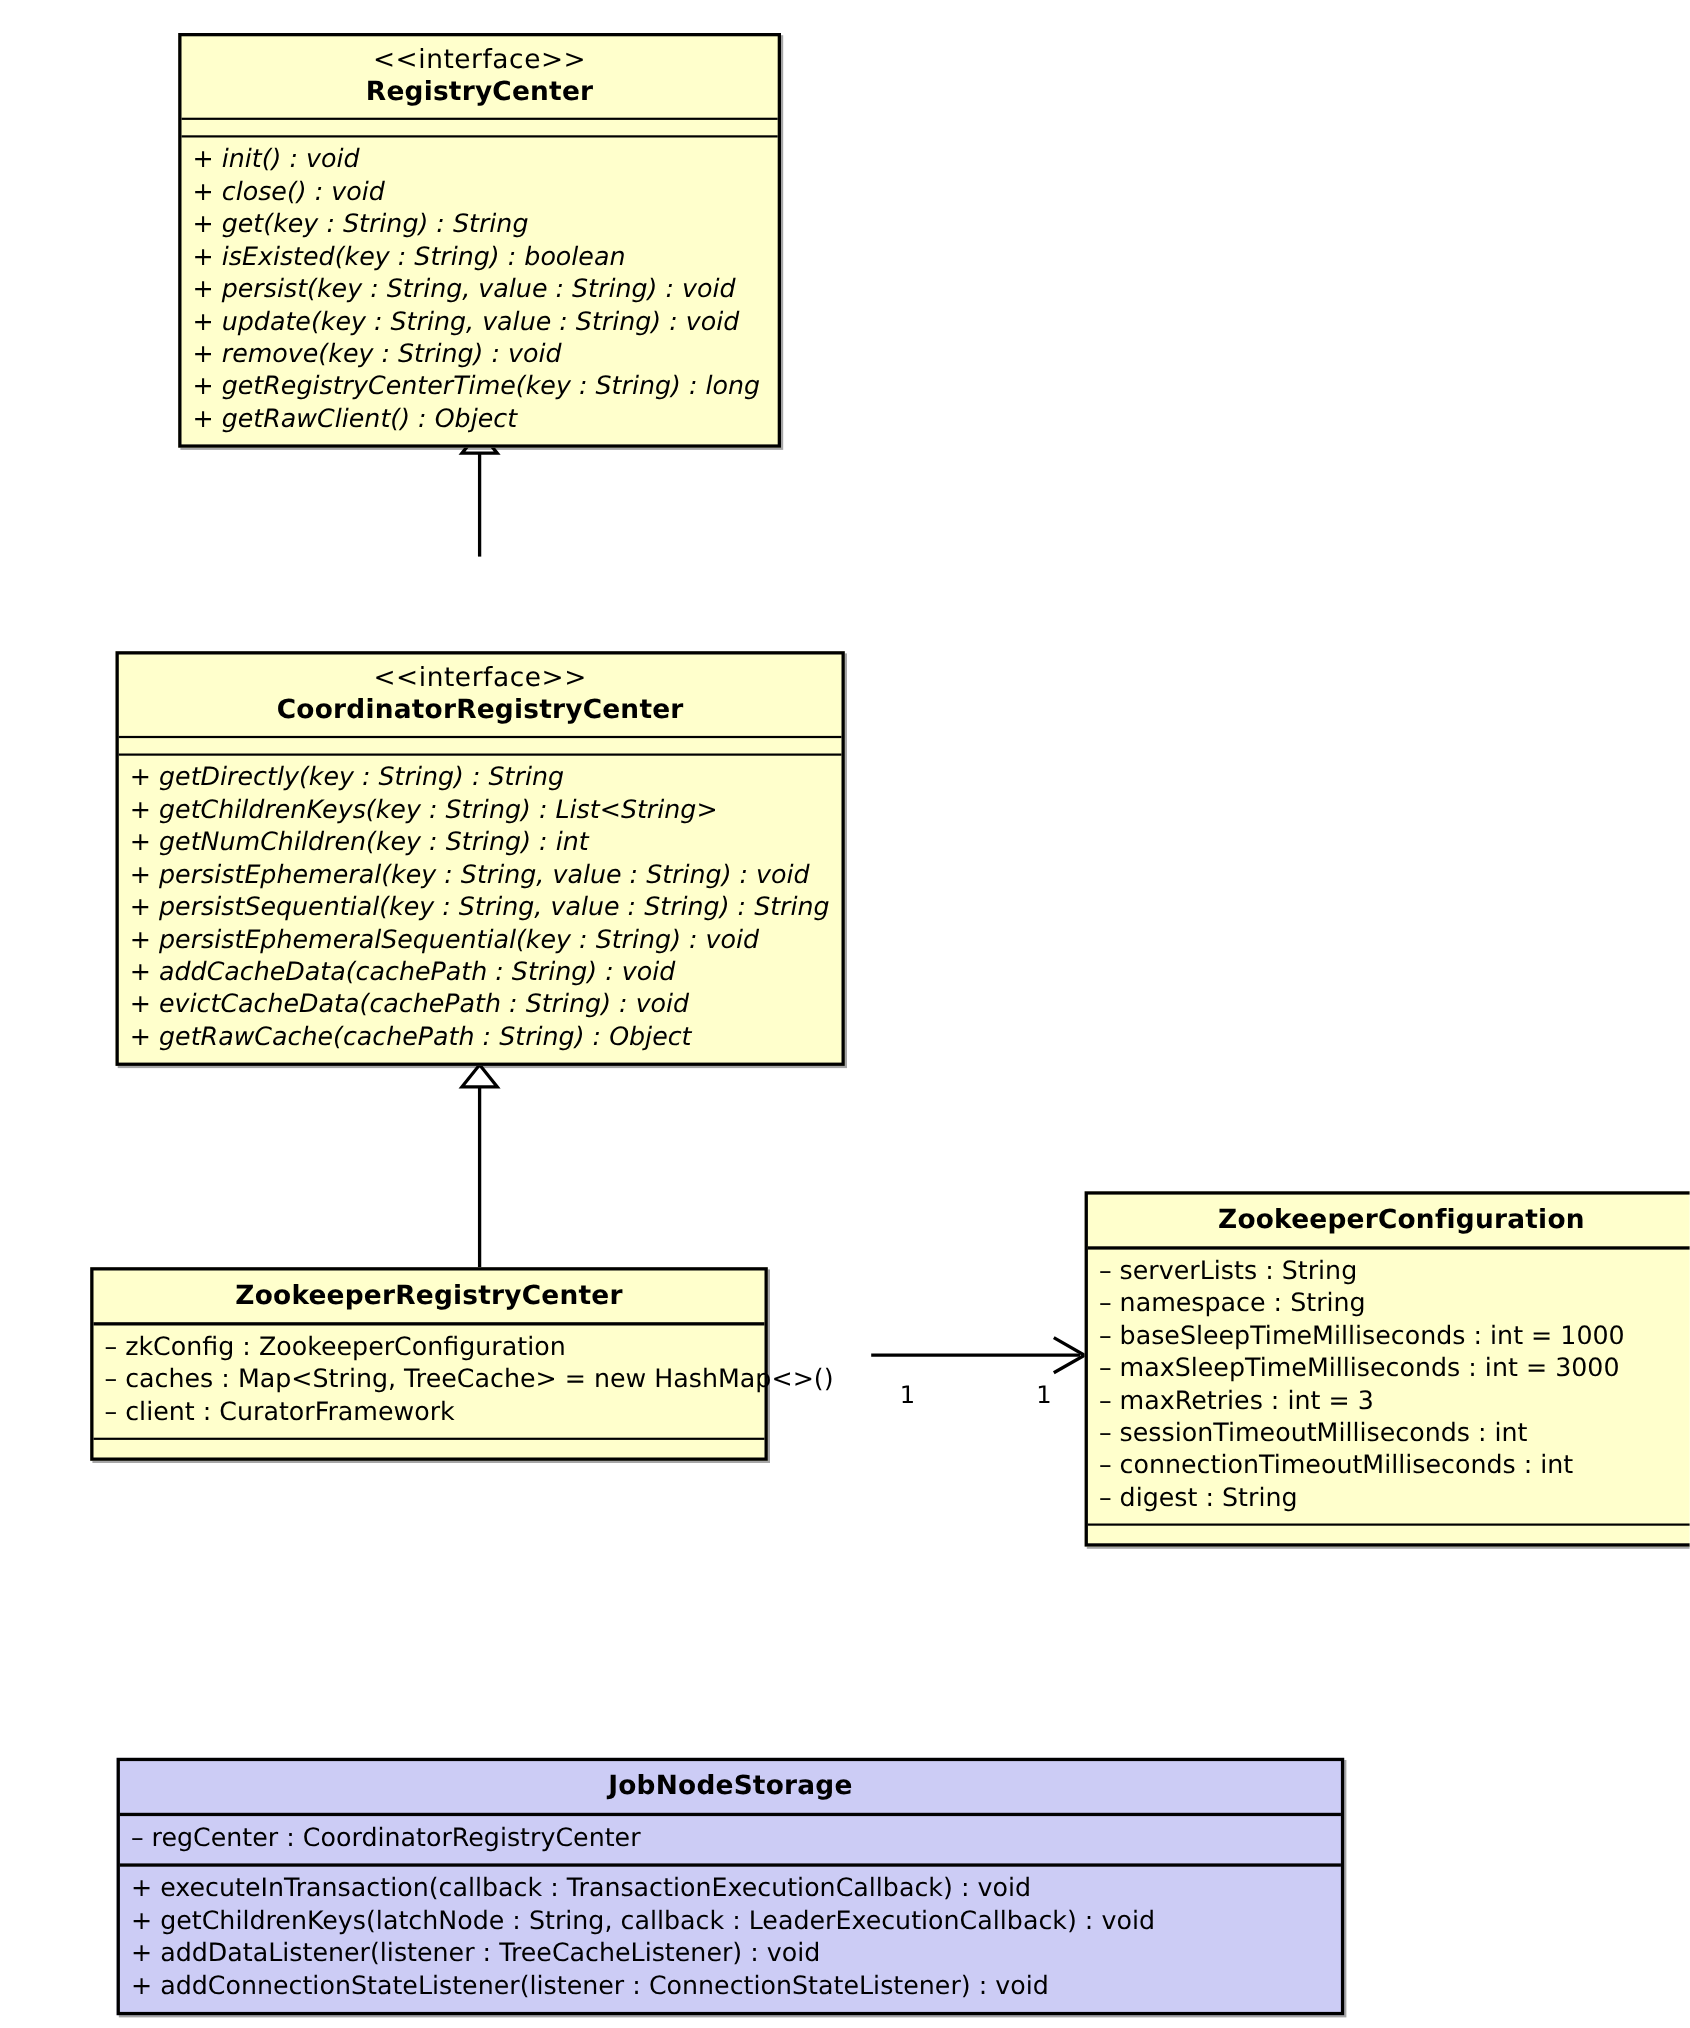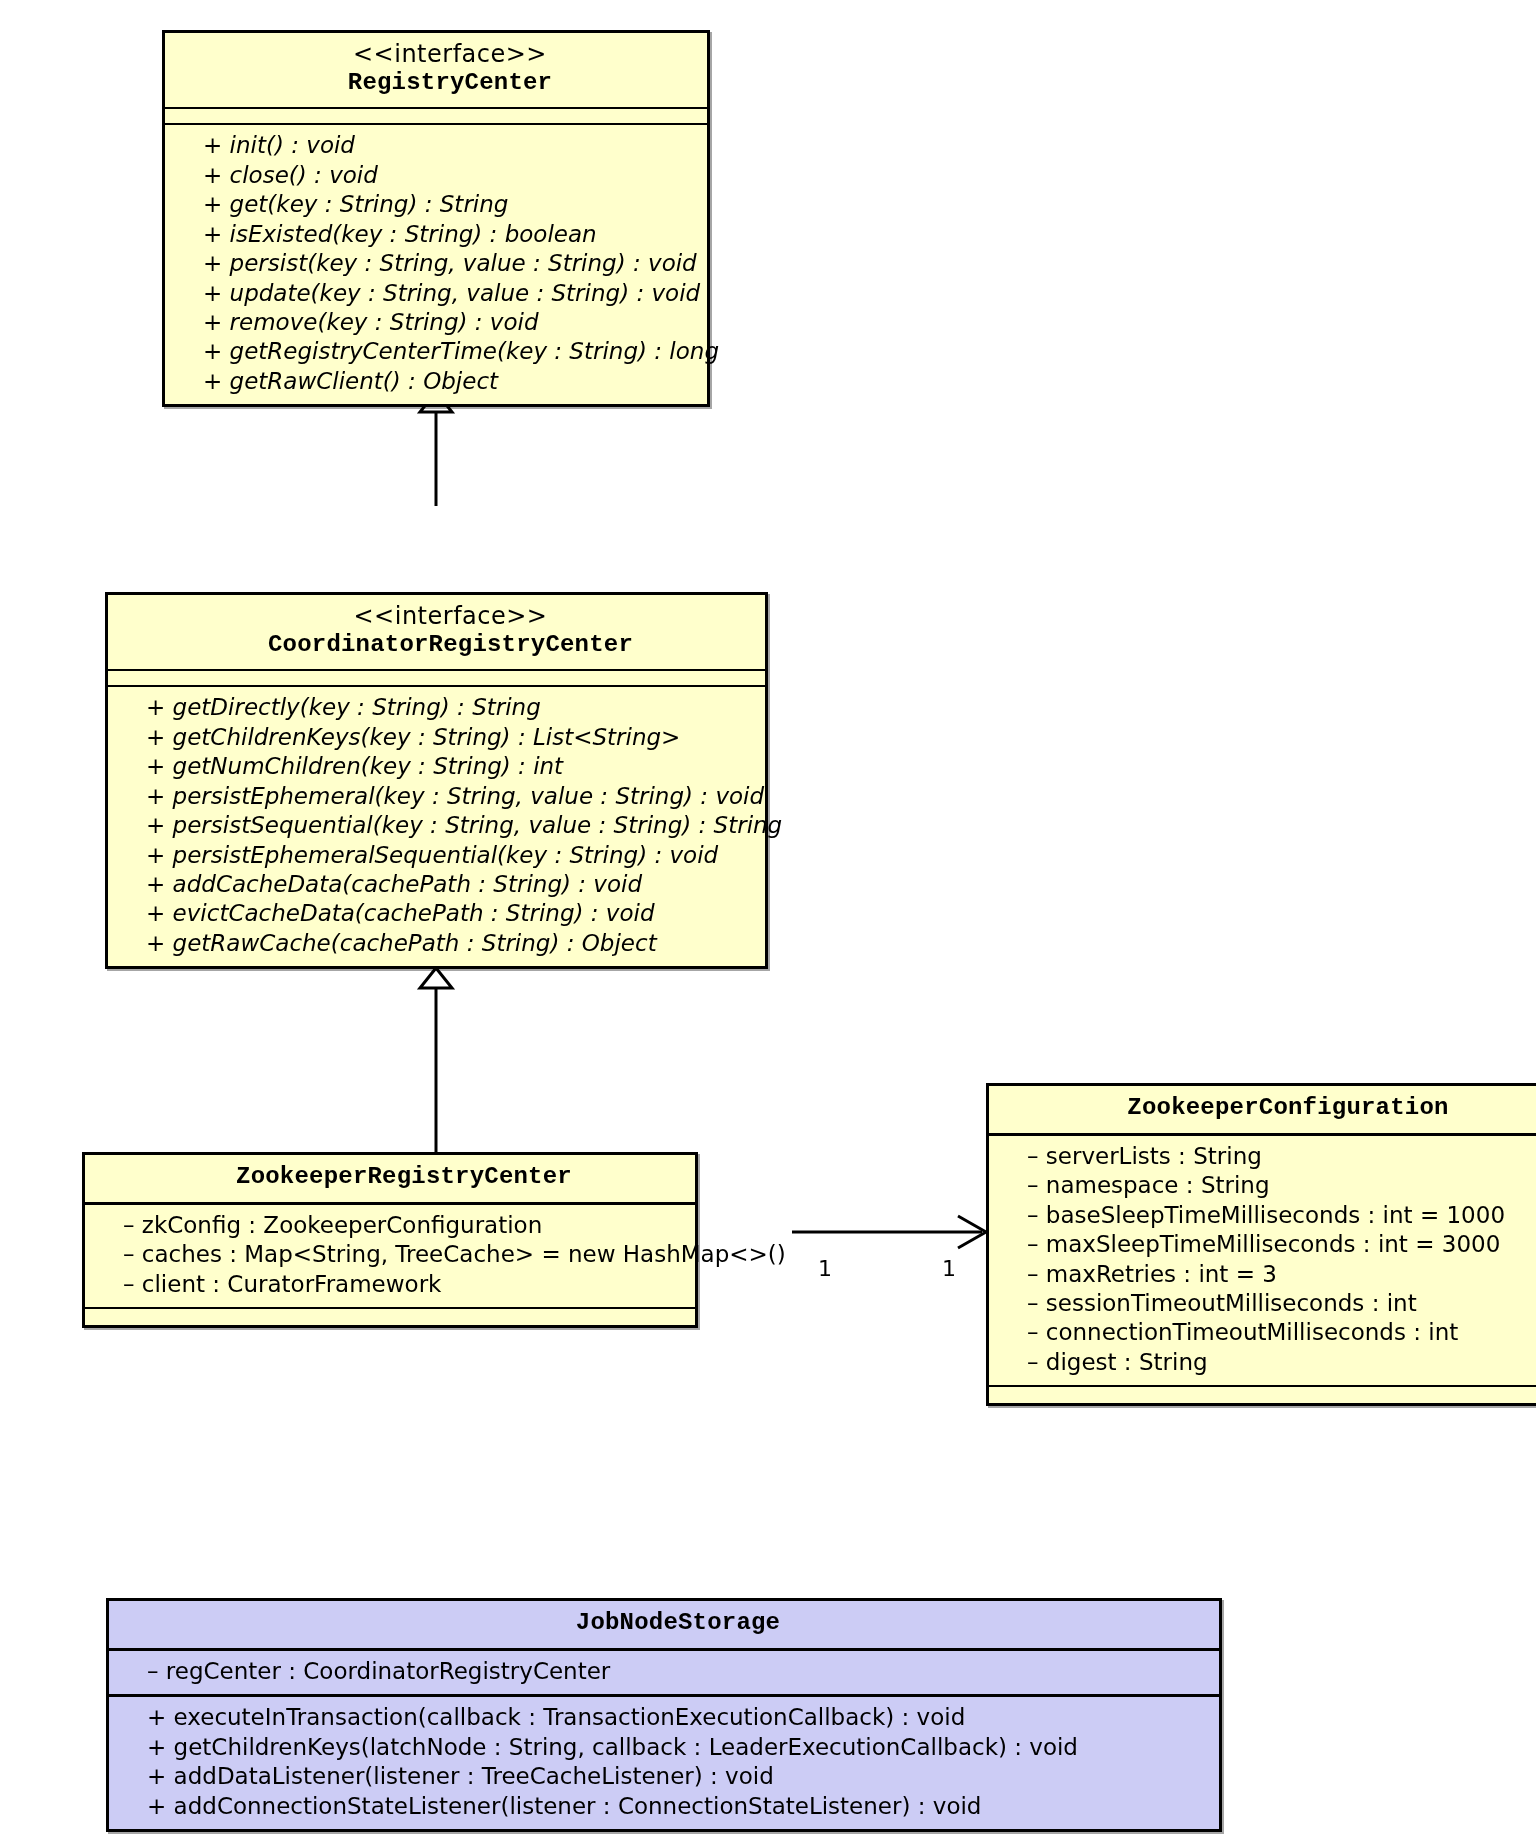--- a/index.html
+++ b/index.html
@@ -32,21 +32,20 @@
     box-sizing: border-box;
     border: 3px solid #000000;
     background: #ffffcc;
     box-shadow: 2px 2px 0 rgba(0,0,0,0.35);
   }
   .uml-class.lavender {
     background: #ccccf5;
   }
   .compartment {
     padding: 6px 10px 8px 10px;
-    margin-left: 28px;
   }
   .compartment.header {
     text-align: center;
     padding: 8px 10px 10px 10px;
   }
   .divider {
     height: 0;
     border-top: 3px solid #000000;
   }
   .thin-strip {
@@ -61,21 +60,20 @@
   .stereotype {
     font-size: 24px;
     line-height: 1.15;
     letter-spacing: 0.5px;
   }
   .class-name {
     font-size: 24px;
     font-weight: bold;
     line-height: 1.2;
     letter-spacing: 0.2px;
-    font-family: Liberation Mono, monospace;
   }
   .member {
     font-size: 23px;
     line-height: 1.28;
     white-space: nowrap;
   }
   .italic .member {
     font-style: italic;
   }
   .multiplicity {

